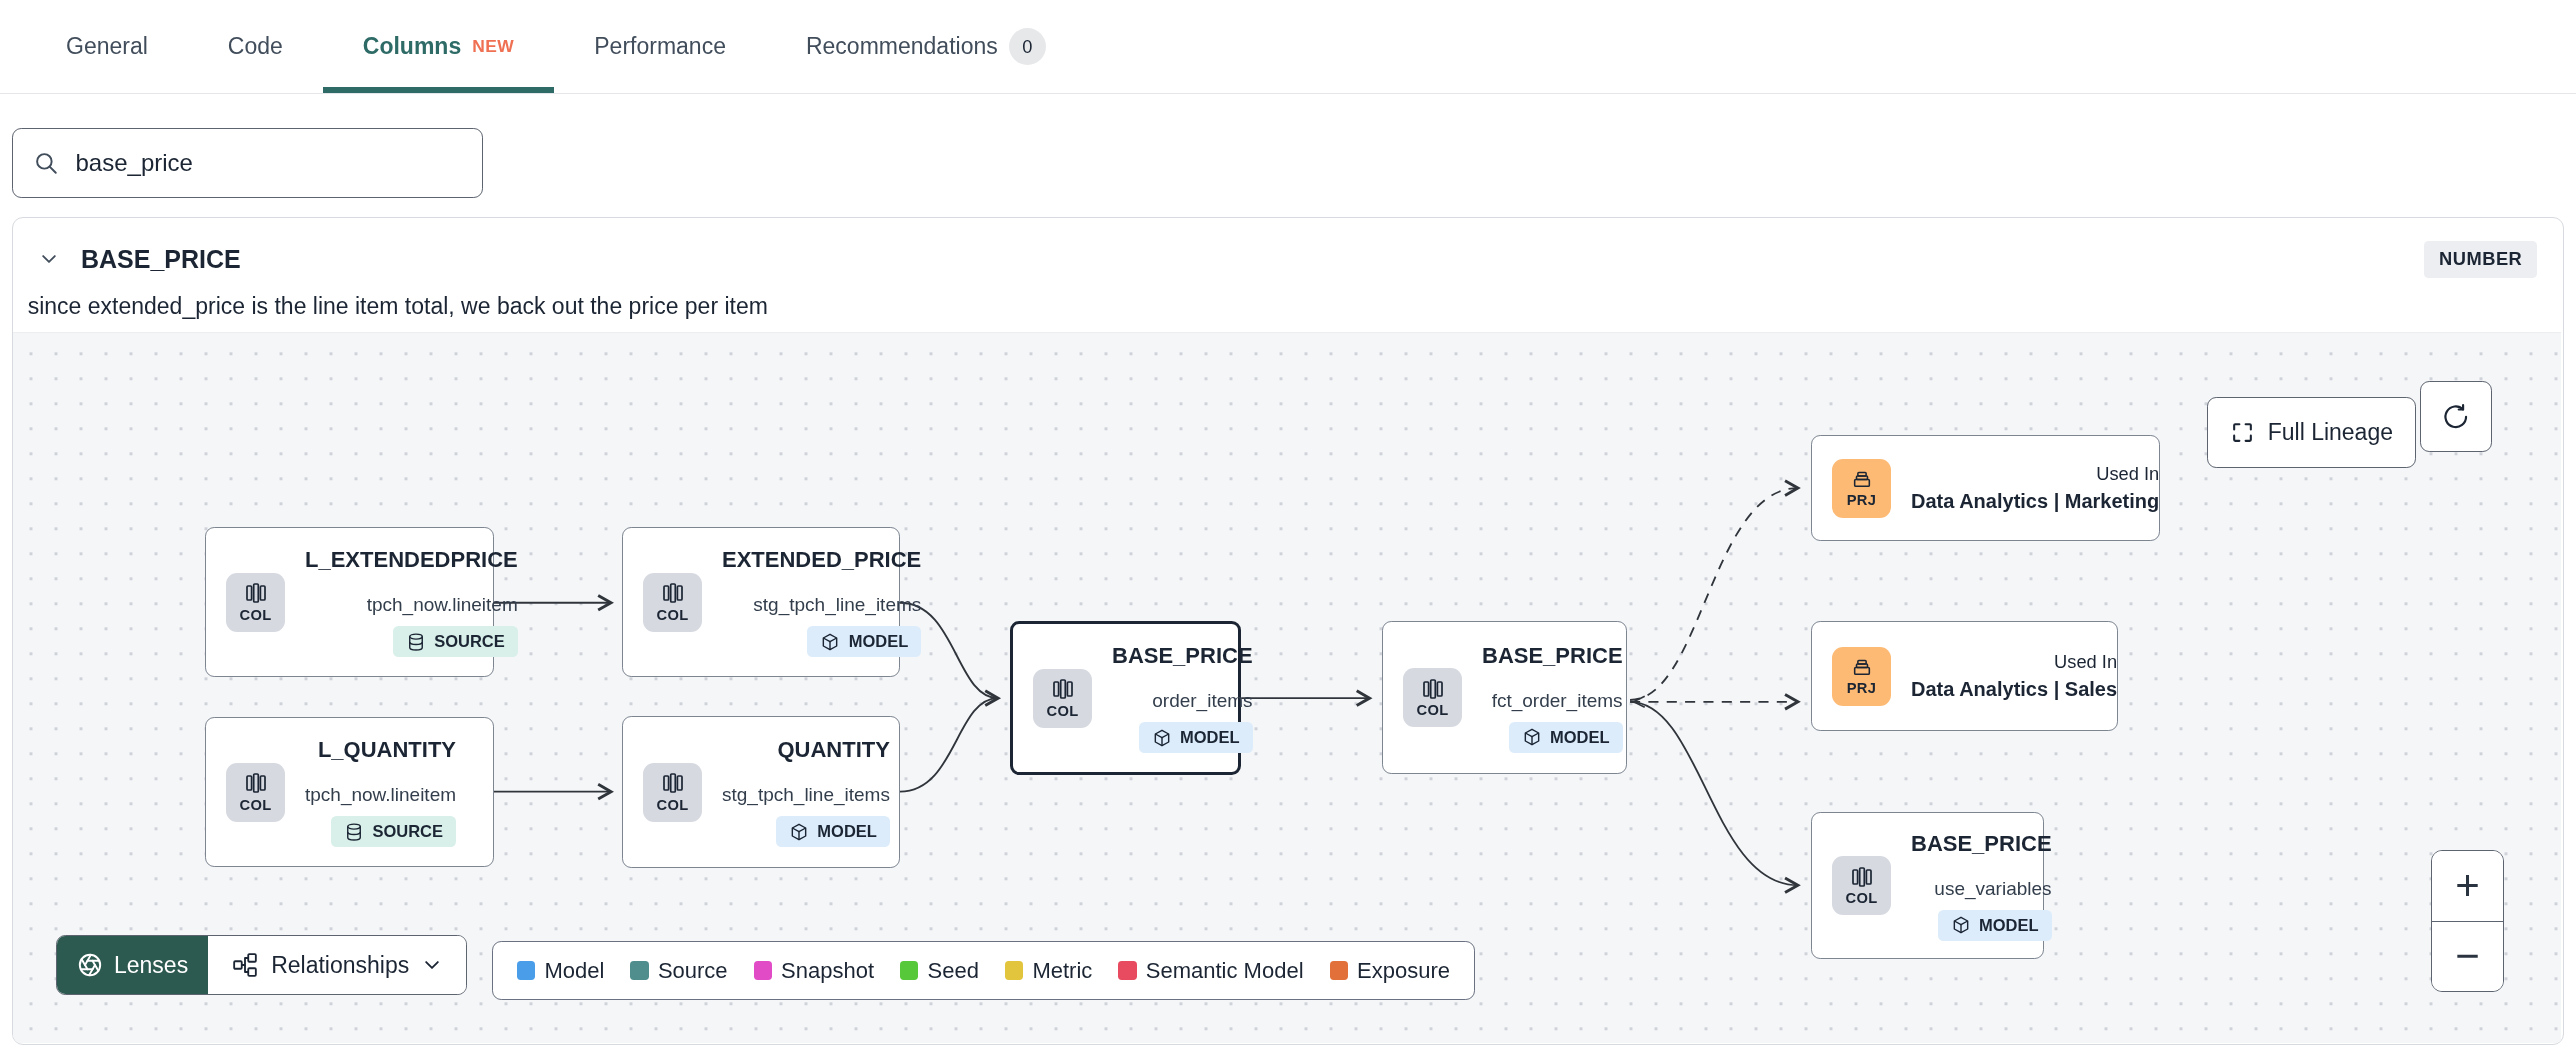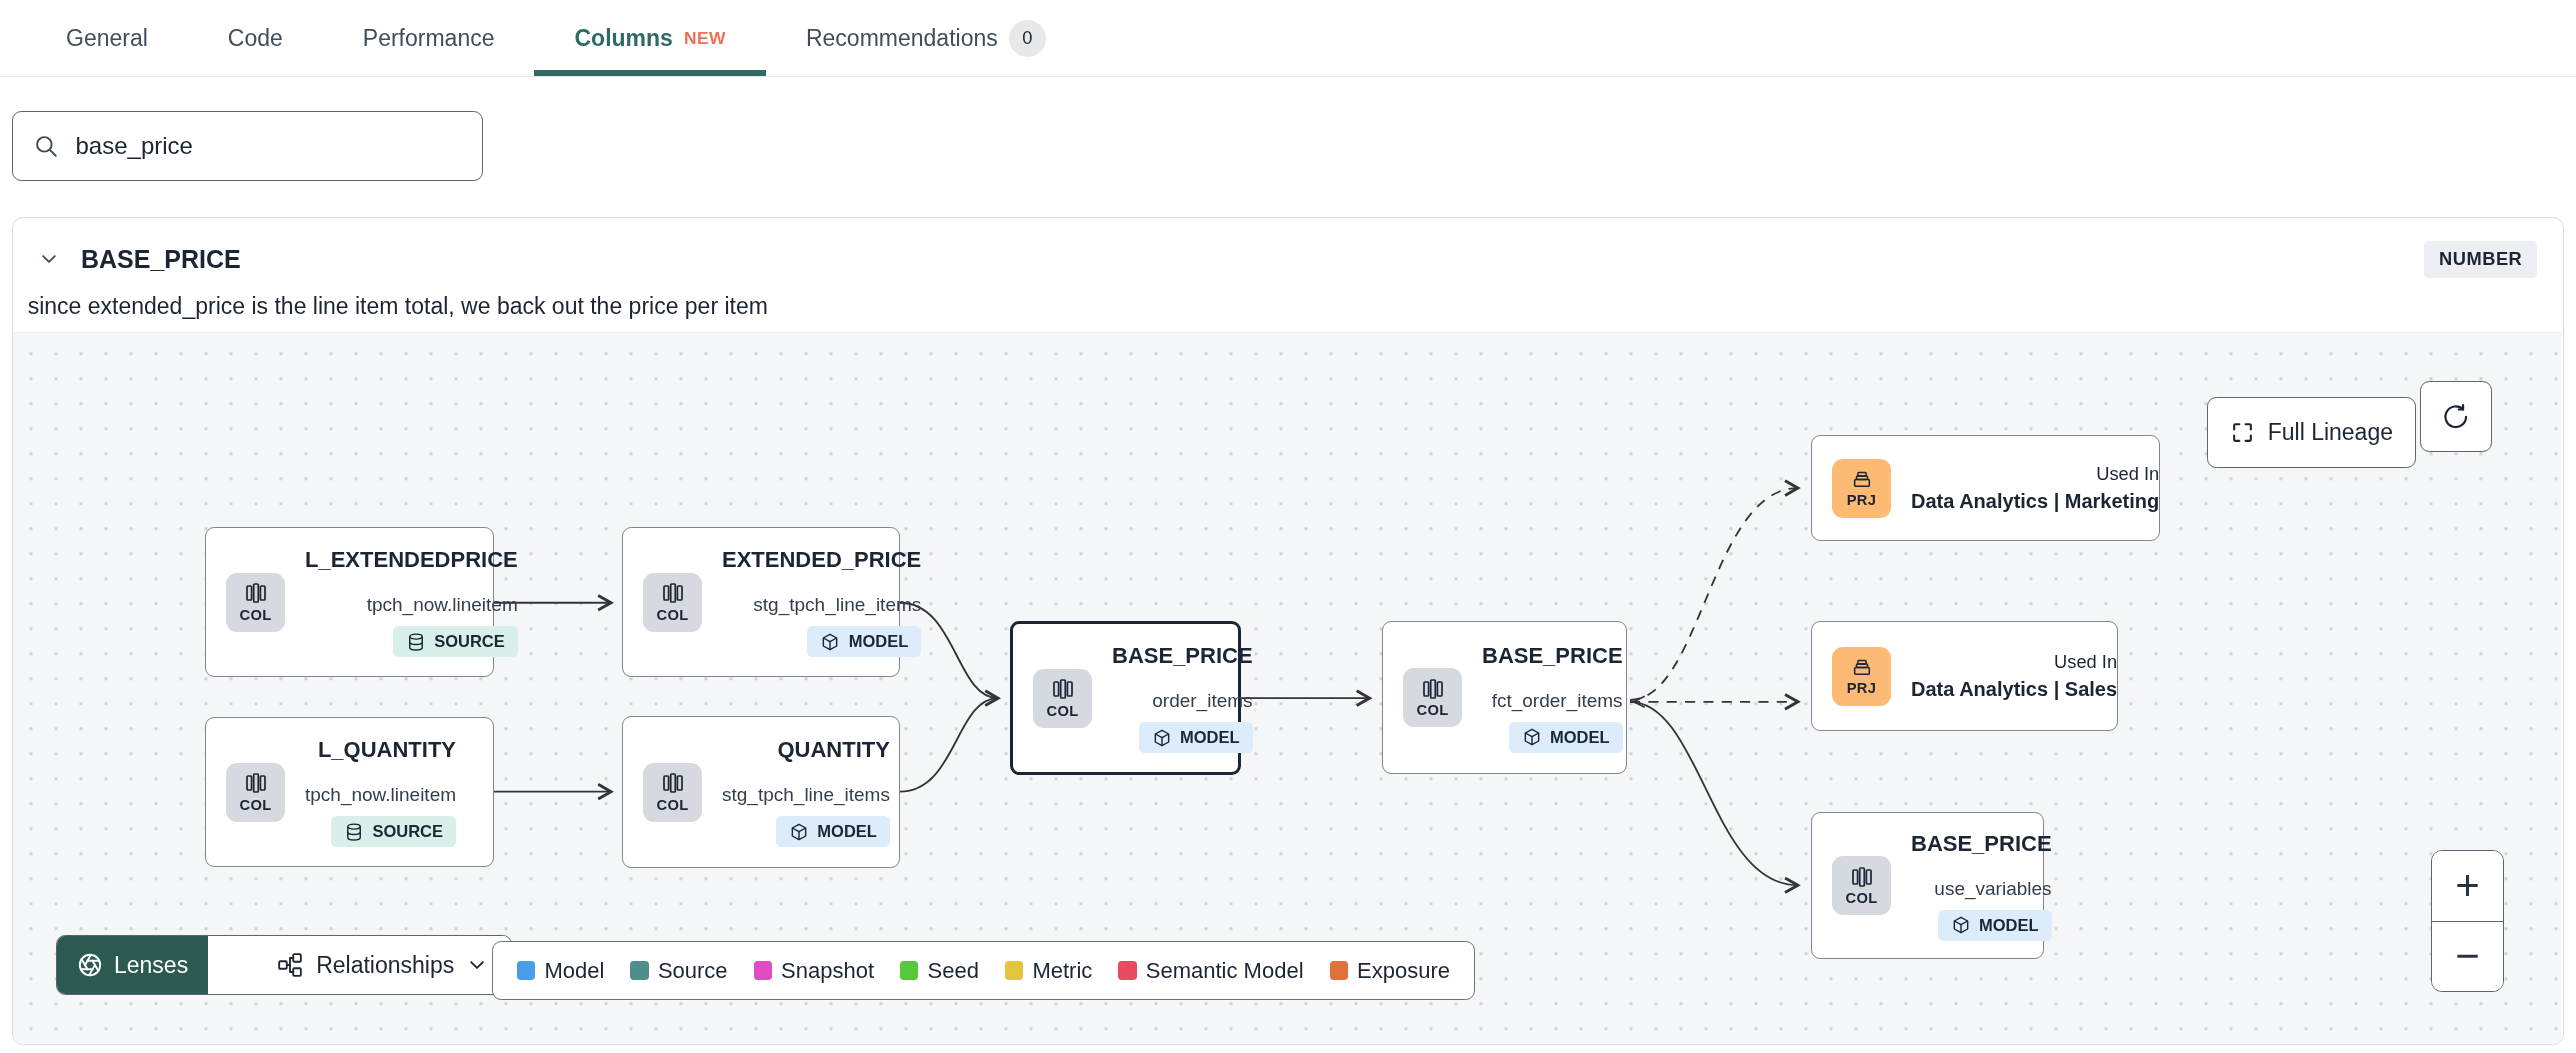--- a/index.html
+++ b/index.html
@@ -1,20 +1,20 @@
 <!DOCTYPE html>
 <html style="font-size:14.7px"><head>
 <meta charset="utf-8">
 <style>
   * { margin:0; padding:0; box-sizing:border-box; }
   html,body { width:2576px; height:1053px; background:#ffffff; overflow:hidden;
               font-family:"Liberation Sans", sans-serif; color:#1b2533; }
 
   
-  .tabbar { height:77px; background:#fff; border-bottom:0.9px solid #e4e6e9;
+  .tabbar { height:94px; background:#fff; border-bottom:0.9px solid #e4e6e9;
             display:flex; align-items:stretch; padding-left:26px; }
   .tab { display:flex; align-items:center; gap:11px; padding:0 40px; position:relative;
          font-size:23px; color:#414d5b; cursor:pointer; }
   .tab .tab-label { white-space:nowrap; }
   .tab.active { color:#2e6b66; font-weight:700; }
   .tab.active::after { content:""; position:absolute; left:0; right:0; bottom:0;
                        height:6.4px; background:#2e6b66; }
   .new-badge { color:#ef7053; font-size:17.4px; font-weight:700; letter-spacing:0.5px; }
   .count-badge { width:37px; height:37px; border-radius:50%; background:#e7e8ea;
                  display:flex; align-items:center; justify-content:center;
@@ -75,47 +75,47 @@
   .zoom-ctl .zbtn { flex:1; display:flex; align-items:center; justify-content:center;
                     font-size:42px; font-weight:300; cursor:pointer; background:#fff; border:none;
                     color:#2a3340; font-family:"Liberation Sans", sans-serif; }
   .zoom-ctl .zbtn:first-child { border-bottom:1.8px solid #5d6470; }
 
   .lenses-group { position:absolute; left:43px; top:602px; height:60px; display:flex;
                   border:1.8px solid #5d6470; border-radius:9.2px; overflow:hidden; background:#fff; }
   .lenses-btn { background:#2d5a50; color:#fff; display:flex; align-items:center; gap:11px;
                 padding:0 20px; font-size:23px; cursor:pointer; }
   .rel-btn { display:flex; align-items:center; gap:13px; padding:0 24px; font-size:23px;
-             color:#1b2533; cursor:pointer; background:#fff;margin-left:45px; }
+             color:#1b2533; cursor:pointer; background:#fff; }
 
   .legend { position:absolute; left:479px; top:608px; height:59px; background:#fff;
             border:1.8px solid #6a7180; border-radius:9.2px; display:flex; align-items:center;
             gap:26px; padding:0 24px; }
   .legend-item { display:flex; align-items:center; gap:9.2px; }
   .legend-swatch { width:18.3px; height:18.3px; border-radius:3.7px; }
   .legend-label { font-size:22px; color:#1b2533; white-space:nowrap; }
 
   svg.icon { flex:0 0 auto; }
 </style>
 </head>
 <body>
 
 <div class="tabbar">
   <div class="tab">
     <span class="tab-label">General</span>
   </div>
   <div class="tab">
     <span class="tab-label">Code</span>
   </div>
-  <div class="tab">
-    <span class="tab-label">Performance</span>
-  </div>
   <div class="tab active">
     <span class="tab-label">Columns</span>
     <span class="new-badge">NEW</span>
+  </div>
+  <div class="tab">
+    <span class="tab-label">Performance</span>
   </div>
   <div class="tab">
     <span class="tab-label">Recommendations</span>
     <span class="count-badge">0</span>
   </div>
 </div>
 
 <div class="search-row">
   <div class="search-box">
     <svg class="icon" width="26" height="26" viewBox="0 0 24 24" fill="none" stroke="#414d5b" stroke-width="1.8" stroke-linecap="round">

